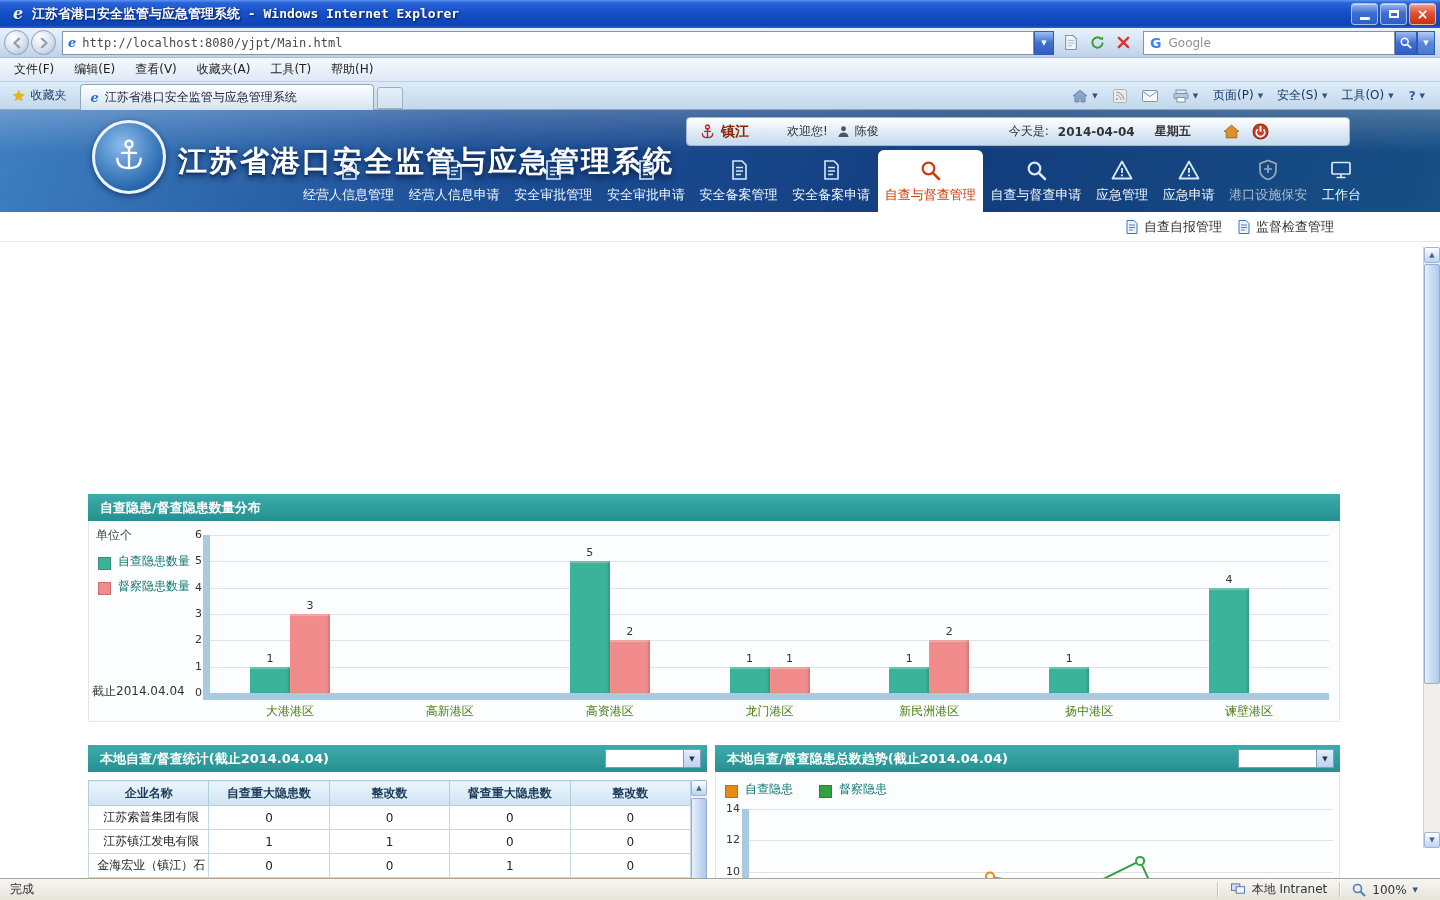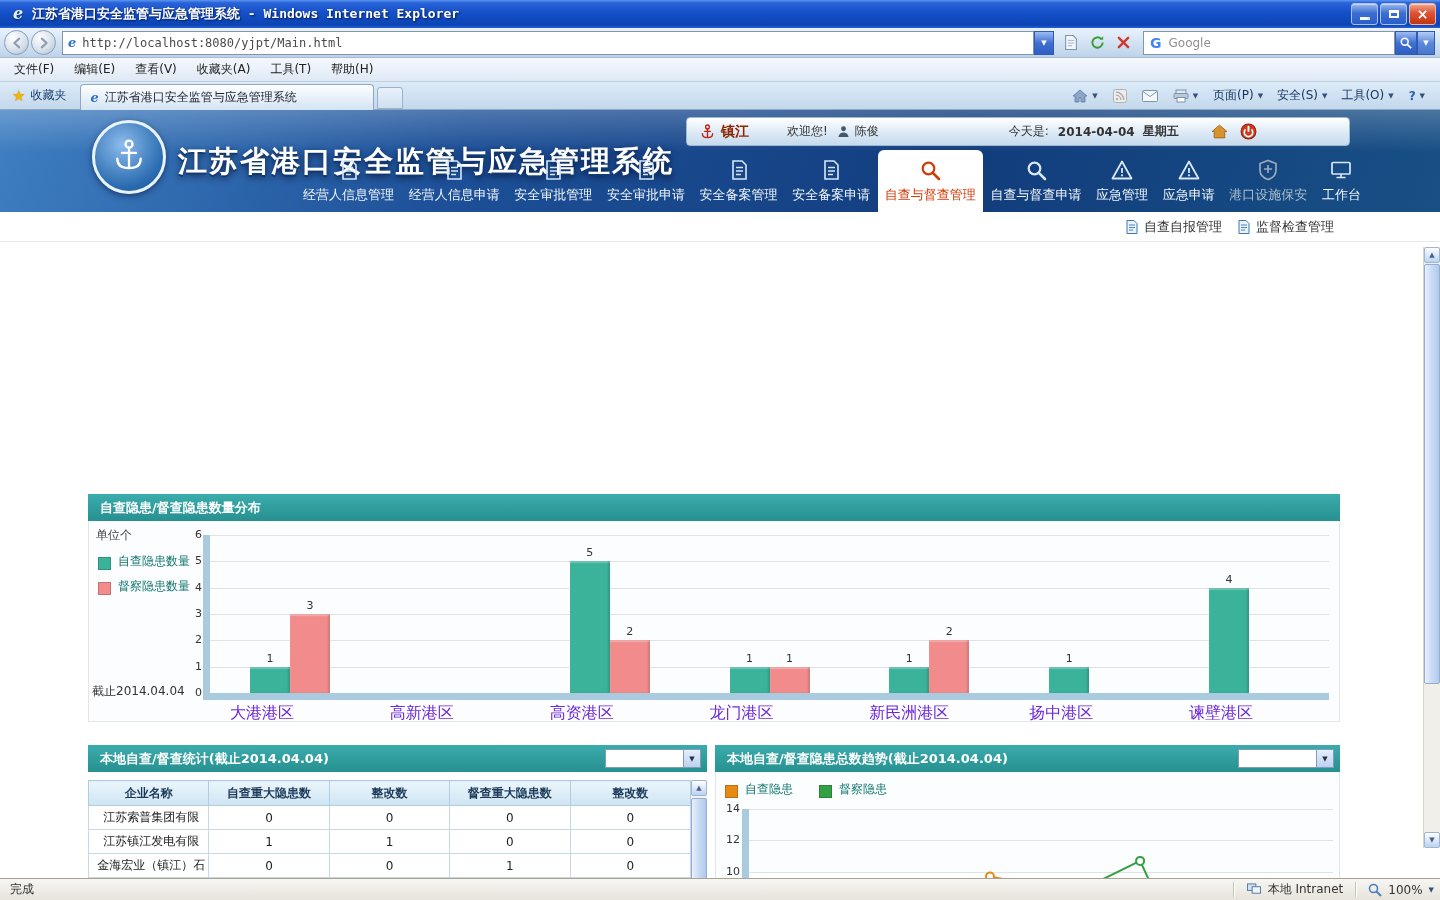--- a/index.html
+++ b/index.html
@@ -75,21 +75,21 @@
 #bar-unit{position:absolute;left:7px;top:6px;font-size:12px;color:#444}
 #bar-legend{position:absolute;left:9px;top:32px}
 .legend-row{display:flex;align-items:flex-end;font-size:12px;color:#0f766e;margin-bottom:8px}
 .swatch{width:13px;height:13px;display:inline-block;margin-right:7px;border:1px solid rgba(0,0,0,.18)}
 #bar-asof{position:absolute;left:3px;top:162px;font-size:12px;color:#333}
 .axisband{position:absolute;background:#a9cadf}
 .hgrid{position:absolute;height:1px;background:#e2e2e2}
 .ytick{position:absolute;width:44px;text-align:right;font-size:11px;color:#333}
 .bar{position:absolute;box-shadow:inset -2px 0 2px rgba(0,0,0,.14),inset 0 2px 1px rgba(255,255,255,.28)}
 .bval{position:absolute;text-align:center;font-size:11px;color:#333}
-.xcat{position:absolute;top:182px;width:120px;font-size:16px;color:#6d28d9}
+.xcat{position:absolute;top:182px;width:120px;text-align:center;font-size:12px;color:#4d7c0f}
 
 
 #table-panel{left:88px;top:503px;width:619px;height:302px}
 #table-wrap{position:absolute;left:0;top:35px;width:619px;height:265px}
 #stats-table{border-collapse:collapse;width:603px;table-layout:fixed;font-size:12px;color:#222;background:#fff}
 #stats-table th{height:25px;background:linear-gradient(180deg,#eaf5fc,#cfe5f3);border:1px solid #b2cddd;font-weight:bold;color:#1c3a57;font-size:12px}
 #stats-table td{height:24px;border:1px solid #c4d8e5;text-align:center}
 #stats-table td.name{text-align:center;padding-left:5px;white-space:nowrap;overflow:hidden}
 .sb{position:absolute;background:#f2f1ed}
 .sb-btn{position:absolute;left:0;width:16px;height:16px;background:linear-gradient(180deg,#fefefe,#d7e4f6 60%,#bcd2ee);border:1px solid #9db6d4;border-radius:2px;color:#44618e;font-size:7px;display:flex;align-items:center;justify-content:center}
@@ -276,21 +276,21 @@
       <span style="margin-left:38px">欢迎您!</span>
       <span style="margin-left:9px;display:inline-flex">
         <svg width="13" height="13" viewBox="0 0 14 14">
             <circle cx="7" cy="4" r="2.6" fill="#44566a"></circle>
             <path d="M1.5 13c.5-3.5 3-5 5.5-5s5 1.5 5.5 5z" fill="#44566a"></path>
           </svg>
       </span>
       <span style="margin-left:5px">陈俊</span>
       <span style="margin-left:130px">今天是:</span>
       <span style="margin-left:9px;font-weight:bold">2014-04-04</span>
-      <span style="margin-left:8px;font-weight:bold">星期五</span>
+      <span style="margin-left:20px;font-weight:bold">星期五</span>
       <span style="margin-left:32px;display:inline-flex;cursor:pointer">
         <svg width="17" height="15" viewBox="0 0 16 14">
             <path d="M8 1 1 7h2v6h10V7h2z" fill="#d8922e" stroke="#9a6316" stroke-width=".8"></path>
           </svg>
       </span>
       <span style="margin-left:12px;display:inline-flex;cursor:pointer">
         <svg width="17" height="17" viewBox="0 0 16 16">
             <circle cx="8" cy="8" r="7" fill="#d23b1f" stroke="#8f1f08"></circle>
             <path d="M8 3.5v4" stroke="#fff" stroke-width="1.8" stroke-linecap="round"></path>
             <path d="M5.2 6a4 4 0 1 0 5.6 0" fill="none" stroke="#fff" stroke-width="1.5"></path>
@@ -627,21 +627,21 @@
     <span class="seg">
       <span style="display:inline-flex">
         <svg width="16" height="13" viewBox="0 0 16 14">
             <rect x="1" y="1" width="9" height="7" fill="#cfe0f2" stroke="#51749e"></rect>
             <rect x="6" y="4" width="9" height="7" fill="#eef4fb" stroke="#51749e"></rect>
           </svg>
       </span>
       <span>本地 Intranet</span>
     </span>
     <span class="vdiv"></span>
-    <span class="seg" style="padding-right:6px">
+    <span class="seg" style="padding-right:22px">
       <span style="display:inline-flex">
         <svg width="14" height="14" viewBox="0 0 14 14">
             <circle cx="5.5" cy="5.5" r="4" fill="none" stroke="#4d7fbe" stroke-width="1.6"></circle>
             <path d="M8.5 8.5 13 13" stroke="#4d7fbe" stroke-width="2"></path>
           </svg>
       </span>
       <span>100%</span>
       <span class="dd">▼</span>
     </span>
   </div>

